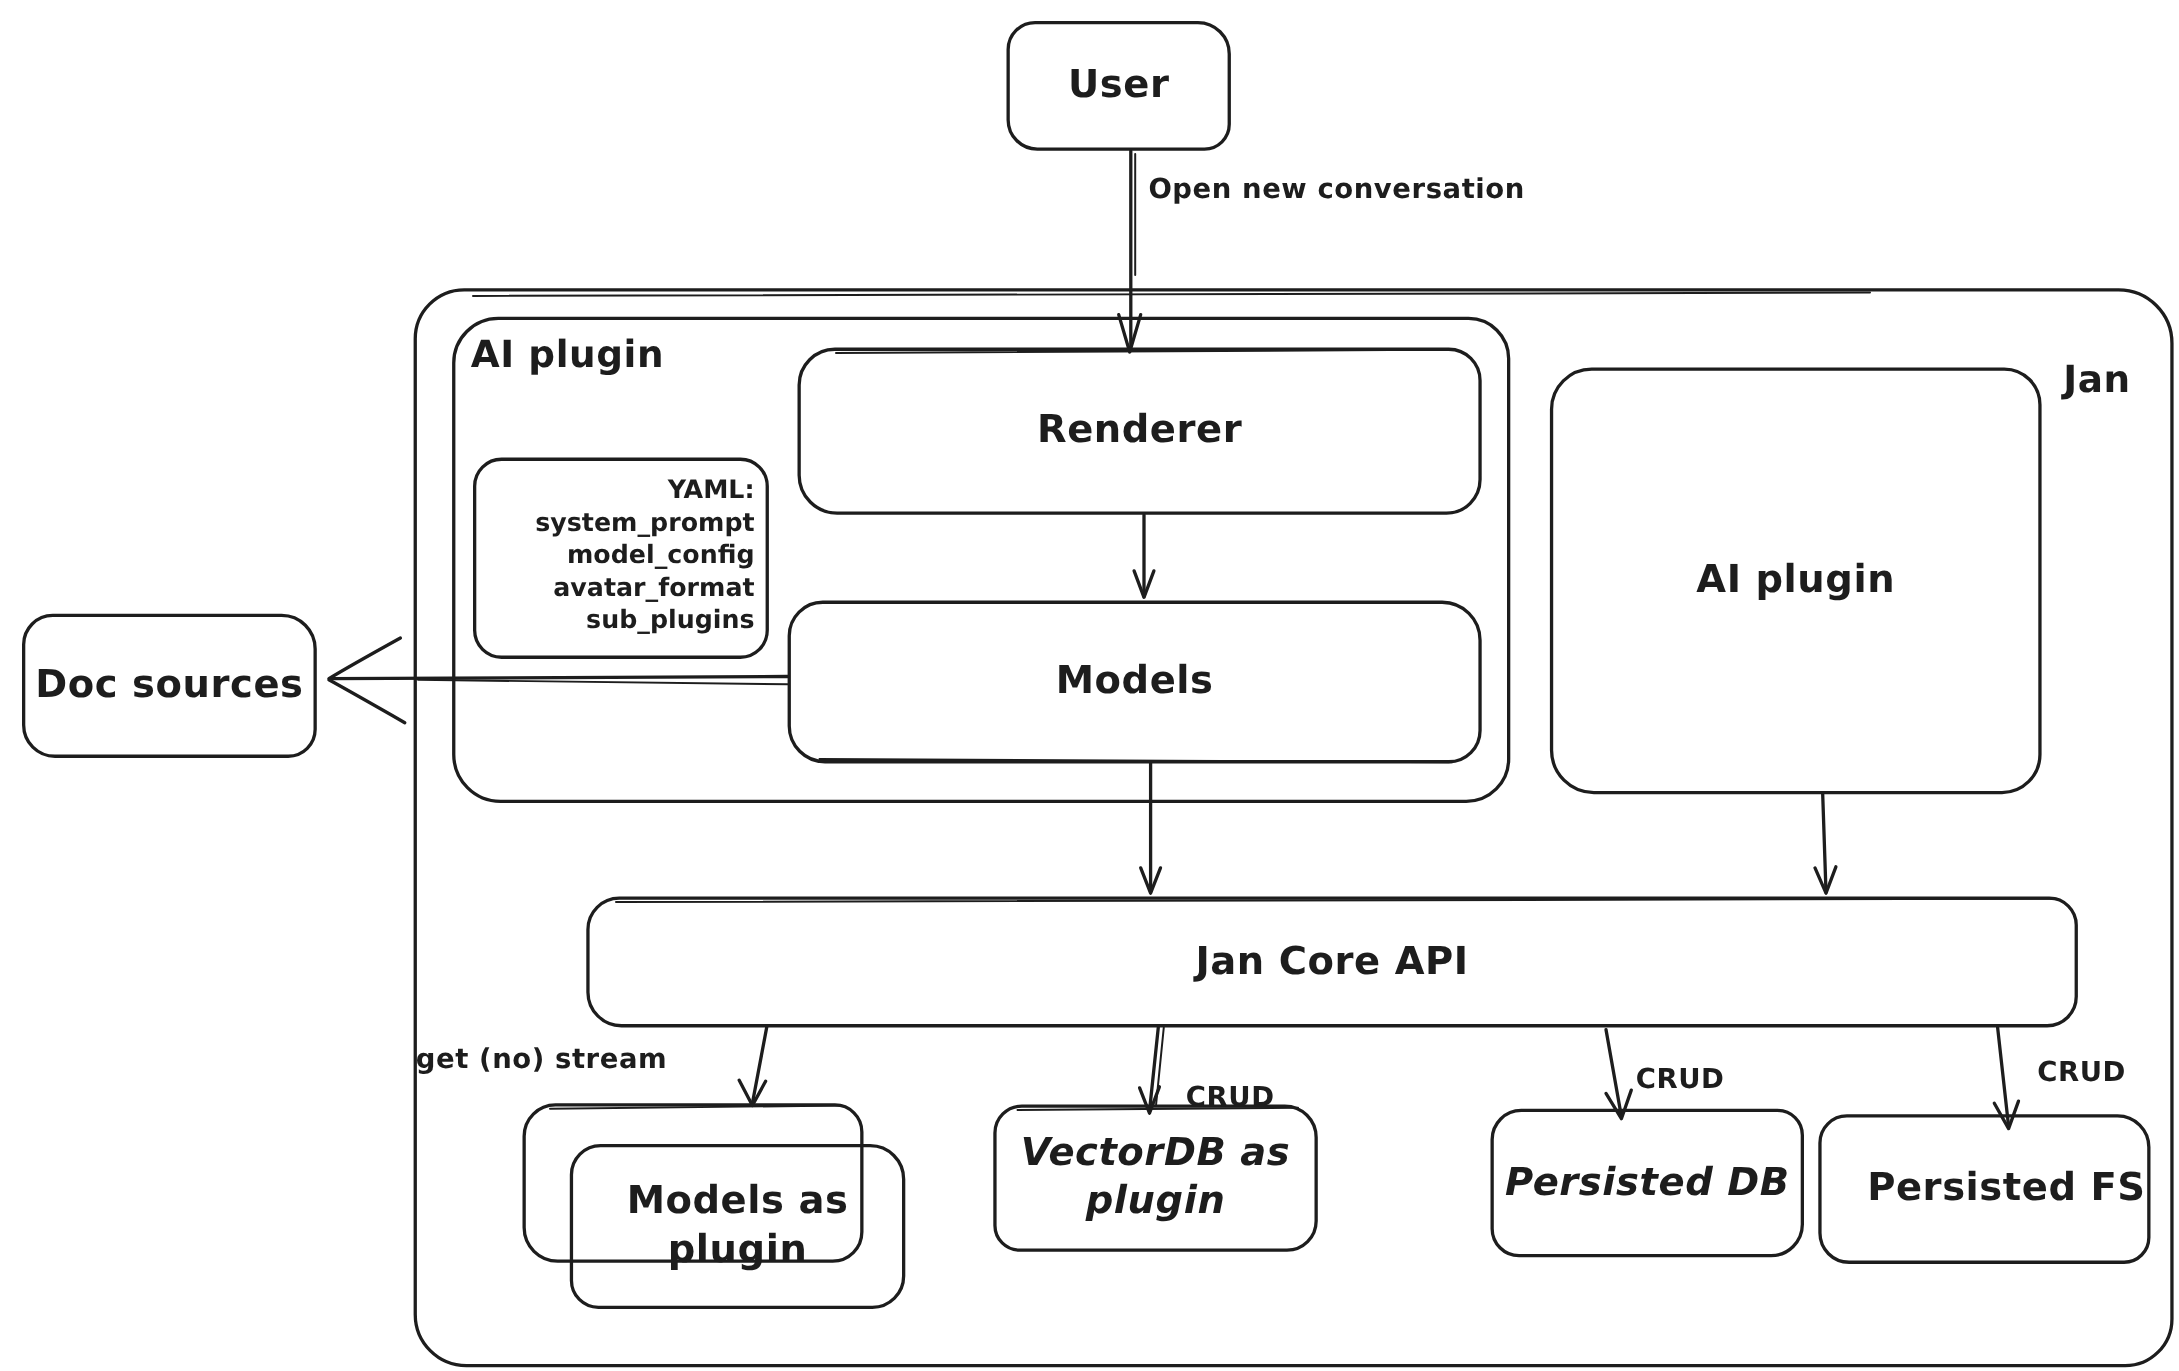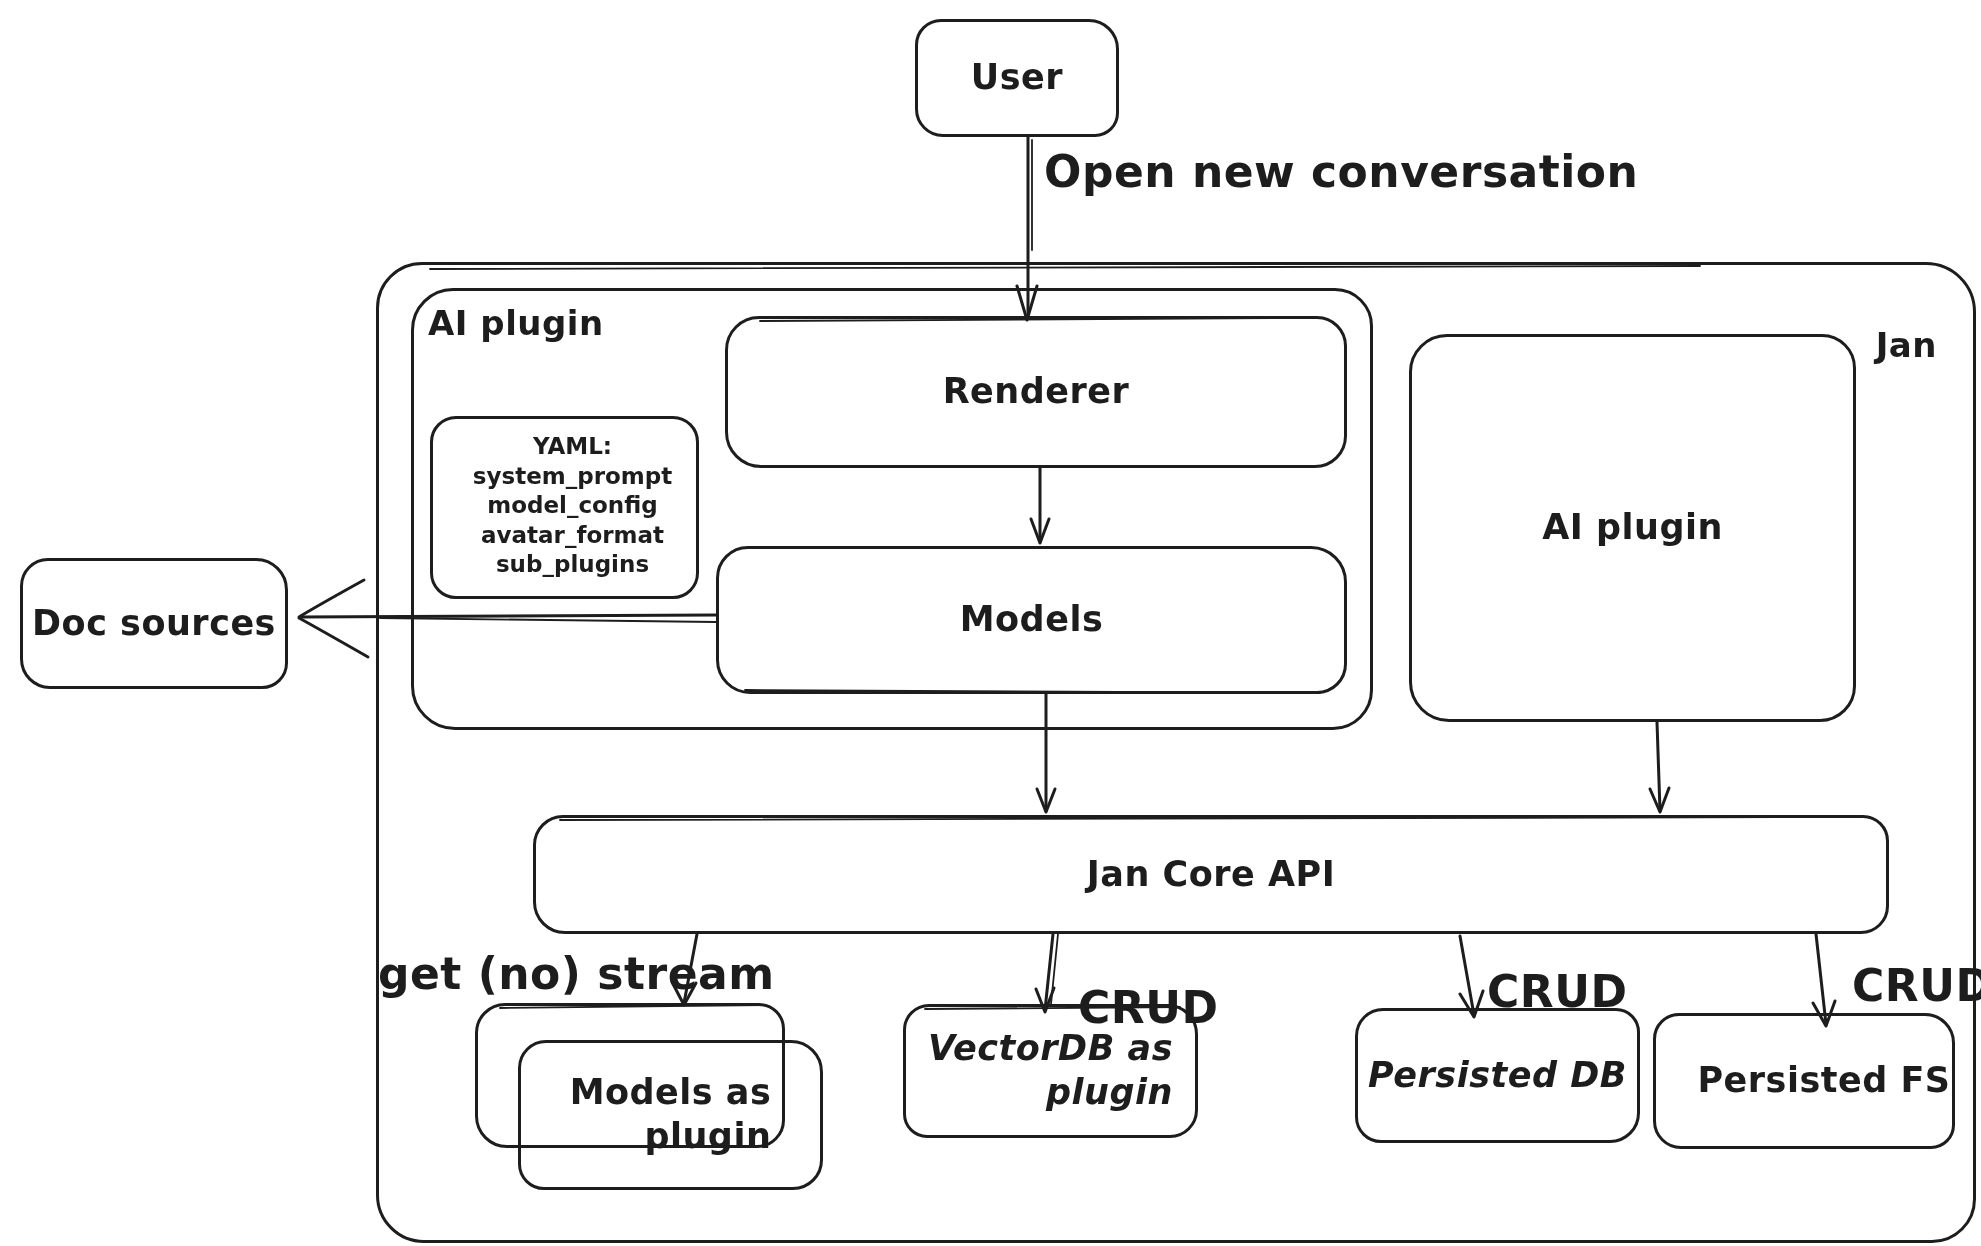--- a/index.html
+++ b/index.html
@@ -11,53 +11,53 @@
     color:#1d1d1d;
     overflow:hidden;
   }
   .node{
     position:absolute;
     border:3px solid #1d1d1d;
     background:transparent;
     display:flex;
     align-items:center;
     justify-content:center;
-    text-align:right;
+    text-align:center;
     box-sizing:border-box;
   }
   .nlabel{
     font-size:35px;
     font-weight:bold;
     letter-spacing:0.5px;
     line-height:1.25;
   }
   .corner-label{
     position:absolute;
     font-size:34px;
     font-weight:bold;
     letter-spacing:0.5px;
   }
   .note-box{
     position:absolute;
     border:3px solid #1d1d1d;
     border-radius:26px;
     box-sizing:border-box;
     padding:13px 10px 0 26px;
-    text-align:center;
+    text-align:right;
   }
   .note-line{
     display:block;
     font-size:23px;
     font-weight:bold;
     line-height:29.5px;
     white-space:nowrap;
   }
   .edge-label{
     position:absolute;
-    font-size:44px;
+    font-size:25px;
     font-weight:bold;
     letter-spacing:0.5px;
     white-space:nowrap;
   }
   .edge-label .line{display:block;line-height:48px;}
   svg.edges{
     position:absolute;
     left:0;top:0;
     width:1981px;height:1246px;
     pointer-events:none;

